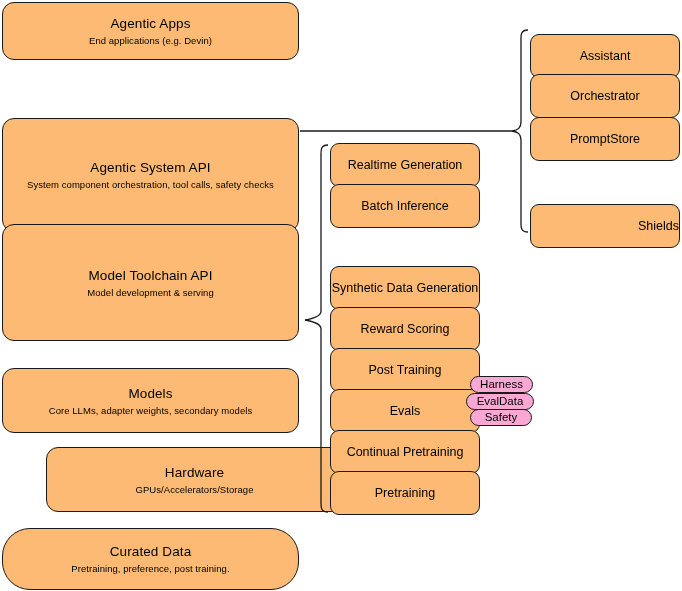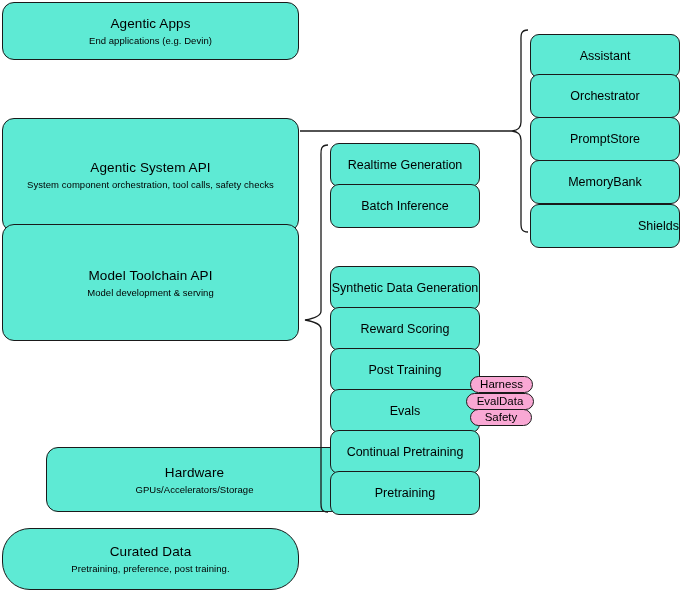--- a/index.html
+++ b/index.html
@@ -19,21 +19,21 @@
     position: absolute;
     left: 0; top: 0;
     width: 682px;
     height: 591px;
   }
   
   .box {
     position: absolute;
     box-sizing: border-box;
     border: 1.3px solid #1a1a1a;
-    background: #5eead4;
+    background: #fdba74;
     display: flex;
     flex-direction: column;
     align-items: center;
     justify-content: center;
     text-align: center;
   }
   .layer-box {
     border-radius: 12px;
     left: 2px;
     width: 297px;
@@ -132,20 +132,24 @@
   <div class="box layer-box" style="top:82px;height:114px;margin-top:36px;">
     <div class="layer-title">Agentic System API</div>
     <div class="layer-sub">System component orchestration, tool calls, safety checks</div>
   </div>
 
   <div class="box layer-box" style="top:224px;height:117px;">
     <div class="layer-title">Model Toolchain API</div>
     <div class="layer-sub">Model development &amp; serving</div>
   </div>
 
+  <div class="box layer-box" style="top:368px;height:65px;">
+    <div class="layer-title">Models</div>
+    <div class="layer-sub">Core LLMs, adapter weights, secondary models</div>
+  </div>
 
   <div class="box layer-box" style="top:447px;height:65px;margin-left:44px;">
     <div class="layer-title">Hardware</div>
     <div class="layer-sub">GPUs/Accelerators/Storage</div>
   </div>
 
   <div class="box layer-box" style="top:528px;height:62px;border-radius:28px;">
     <div class="layer-title">Curated Data</div>
     <div class="layer-sub">Pretraining, preference, post training.</div>
   </div>
@@ -187,20 +191,17 @@
 
   <div class="box capsule right-box" style="top:34px;">
     <span>Assistant</span>
   </div>
   <div class="box capsule right-box" style="top:74px;">
     <span>Orchestrator</span>
   </div>
   <div class="box capsule right-box" style="top:117px;">
     <span>PromptStore</span>
   </div>
-  <div class="box capsule right-box" style="top:160px;">
-    <span>MemoryBank</span>
-  </div>
   <div class="box capsule right-box" style="top:204px;align-items:flex-end;">
     <span>Shields</span>
   </div>
 
 </div>
 
 </body></html>

